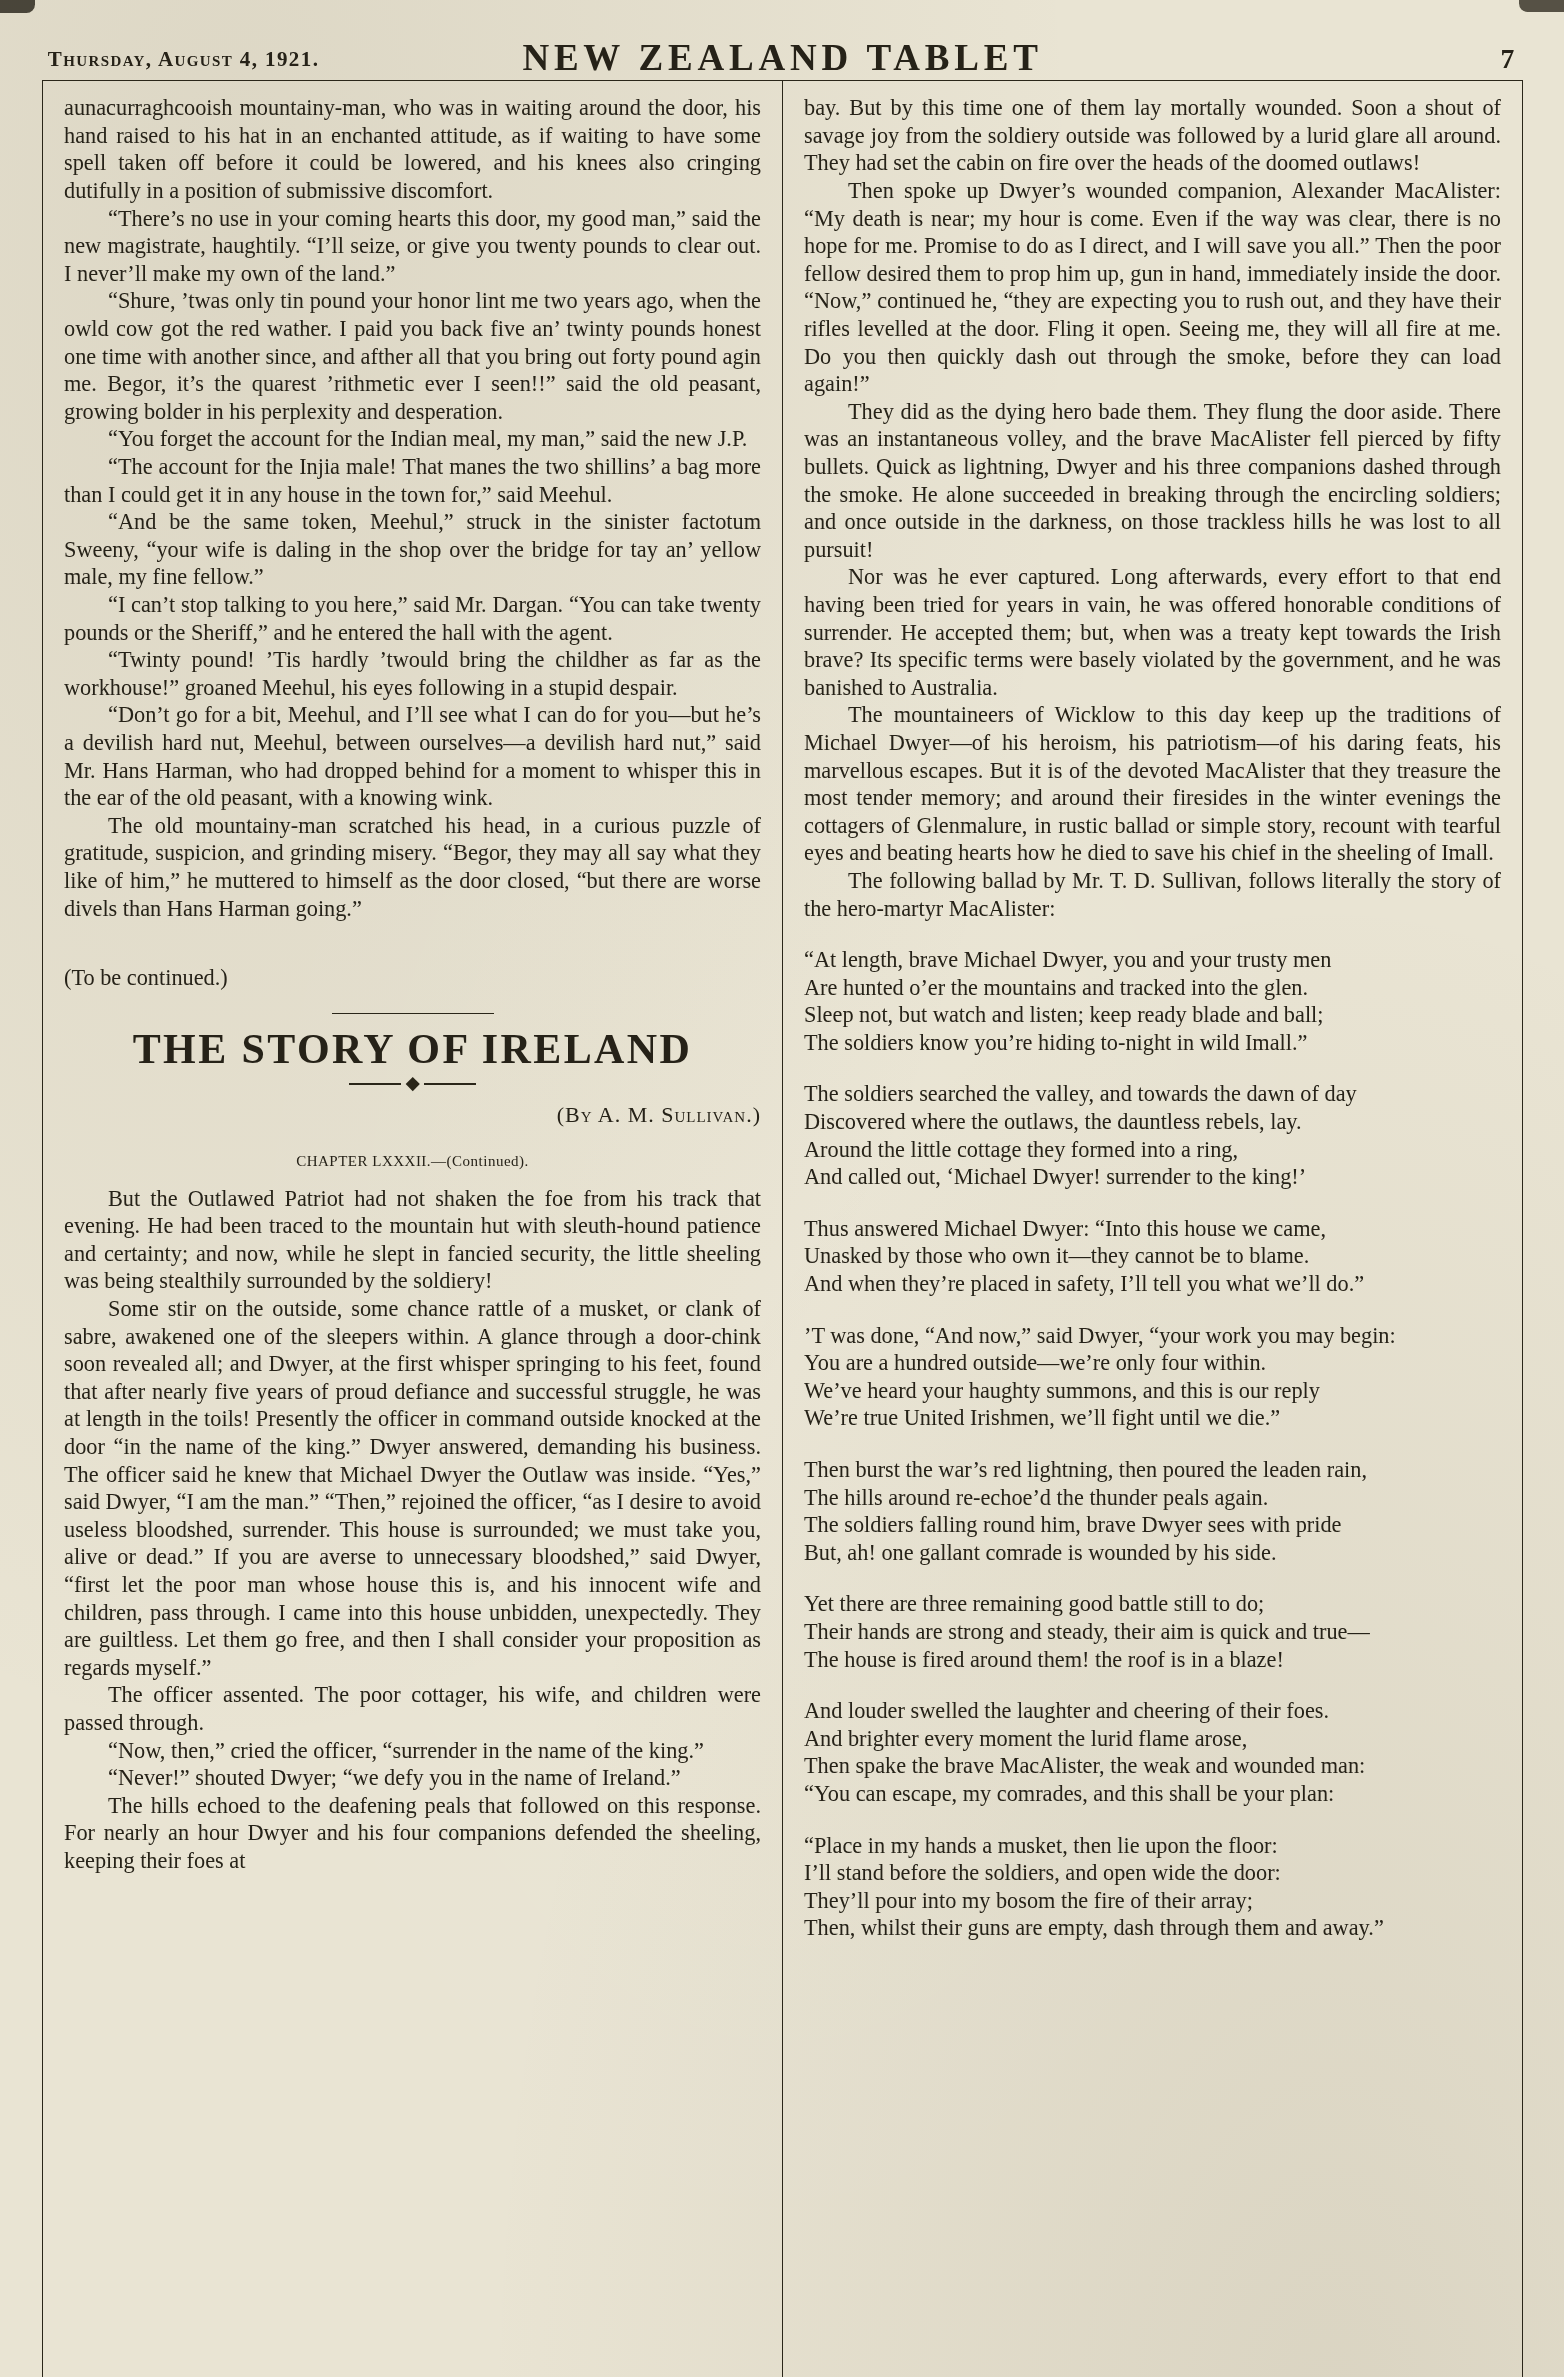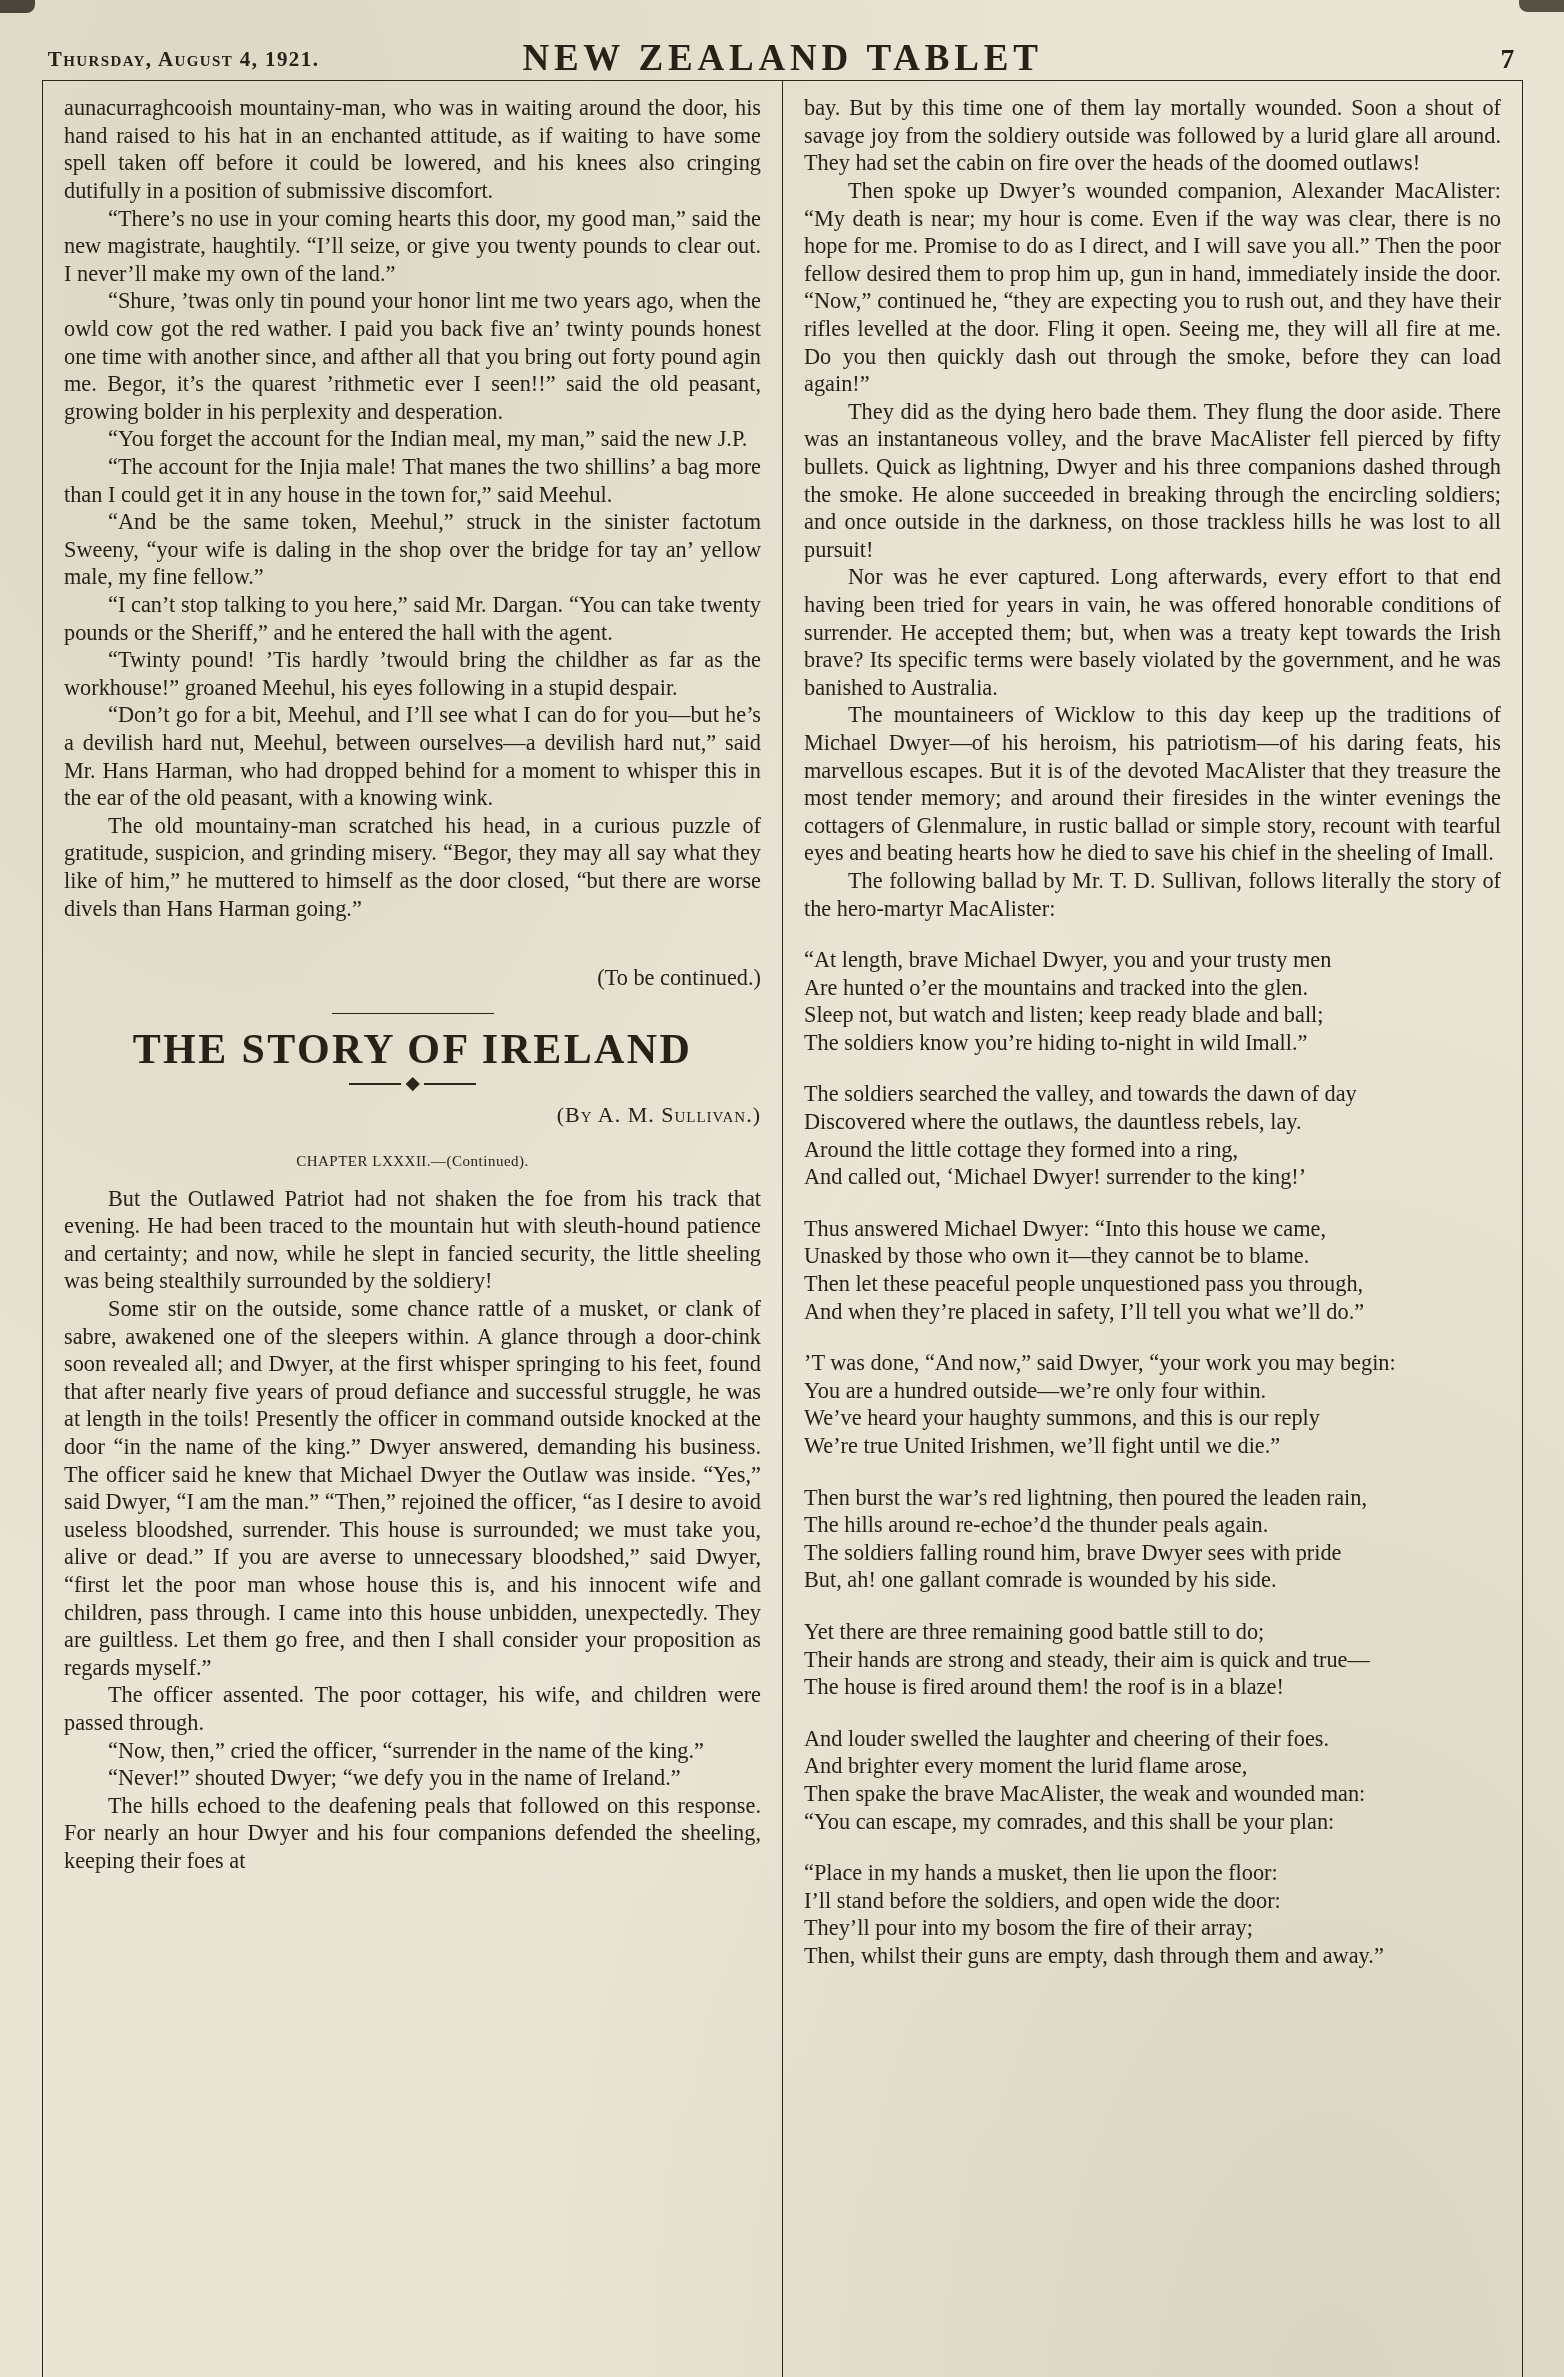--- a/index.html
+++ b/index.html
@@ -36,21 +36,21 @@
     display:flex; overflow:hidden;
   }
   .column {
     flex:1 1 0; padding:13.3px 21px 9.5px 21px;
     font-size:22.3px; line-height:27.6px; text-align:justify;
   }
   .col-left { border-right:1.4px solid #2a2619; }
 
   .para { margin:0; text-indent:44px; }
   .para.no-indent { text-indent:0; }
-  .para.centered { text-align:right; text-indent:0;margin-top:42px; }
+  .para.centered { text-align:left; text-indent:0;margin-top:42px; }
   .tbc { margin-top:2.9px; }
 
   .section-rule { width:162px; border-top:1.9px solid #2a2619; margin:21px auto 12.4px auto; }
 
   .headline {
     margin:8.6px 0 3.8px 0; text-align:center; text-indent:0;
     font-size:42px; font-weight:bold; letter-spacing:2.4px; line-height:1.1;
   }
   .ornament { display:flex; align-items:center; justify-content:center; margin:6.7px auto 12.4px auto; }
   .orn-line { width:52px; height:1.9px; background:#2a2619; }
@@ -156,21 +156,20 @@
               <div class="poem-line">Discovered where the outlaws, the dauntless rebels, lay.</div>
               <div class="poem-line">Around the little cottage they formed into a ring,</div>
               <div class="poem-line">And called out, ‘Michael Dwyer! surrender to the king!’</div>
             </div>
           </div>
 
           <div class="stanza">
             <div class="stanza-lines">
               <div class="poem-line">Thus answered Michael Dwyer: “Into this house we came,</div>
               <div class="poem-line">Unasked by those who own it—they cannot be to blame.</div>
-              <div class="poem-line">Then let these peaceful people unquestioned pass you through,</div>
               <div class="poem-line">And when they’re placed in safety, I’ll tell you what we’ll do.”</div>
             </div>
           </div>
 
           <div class="stanza">
             <div class="stanza-lines">
               <div class="poem-line">’T was done, “And now,” said Dwyer, “your work you may begin:</div>
               <div class="poem-line">You are a hundred outside—we’re only four within.</div>
               <div class="poem-line">We’ve heard your haughty summons, and this is our reply</div>
               <div class="poem-line">We’re true United Irishmen, we’ll fight until we die.”</div>

